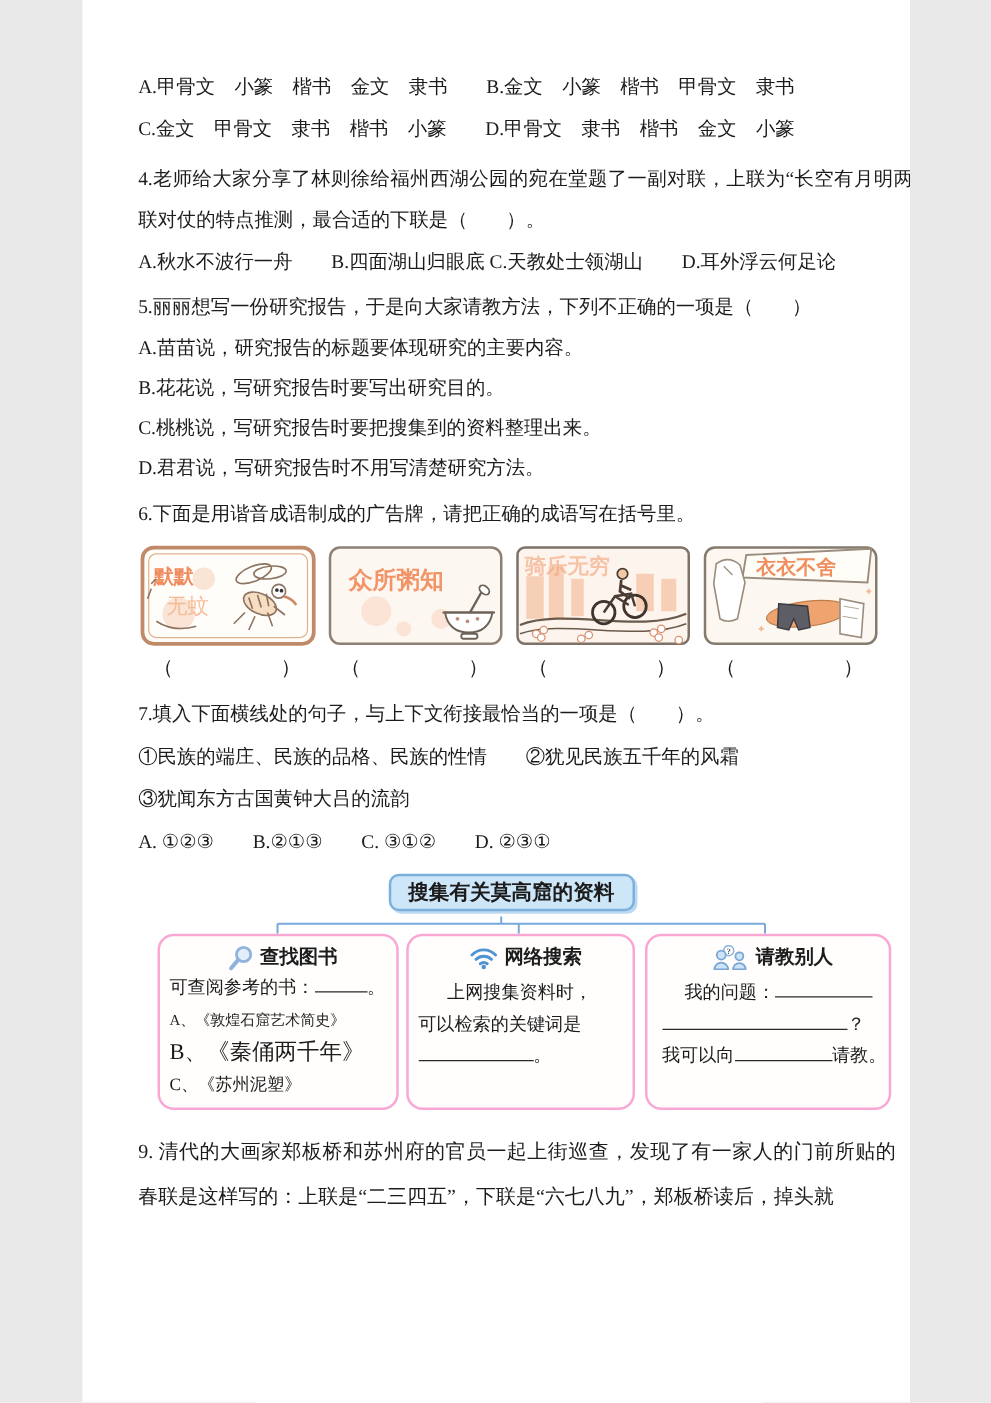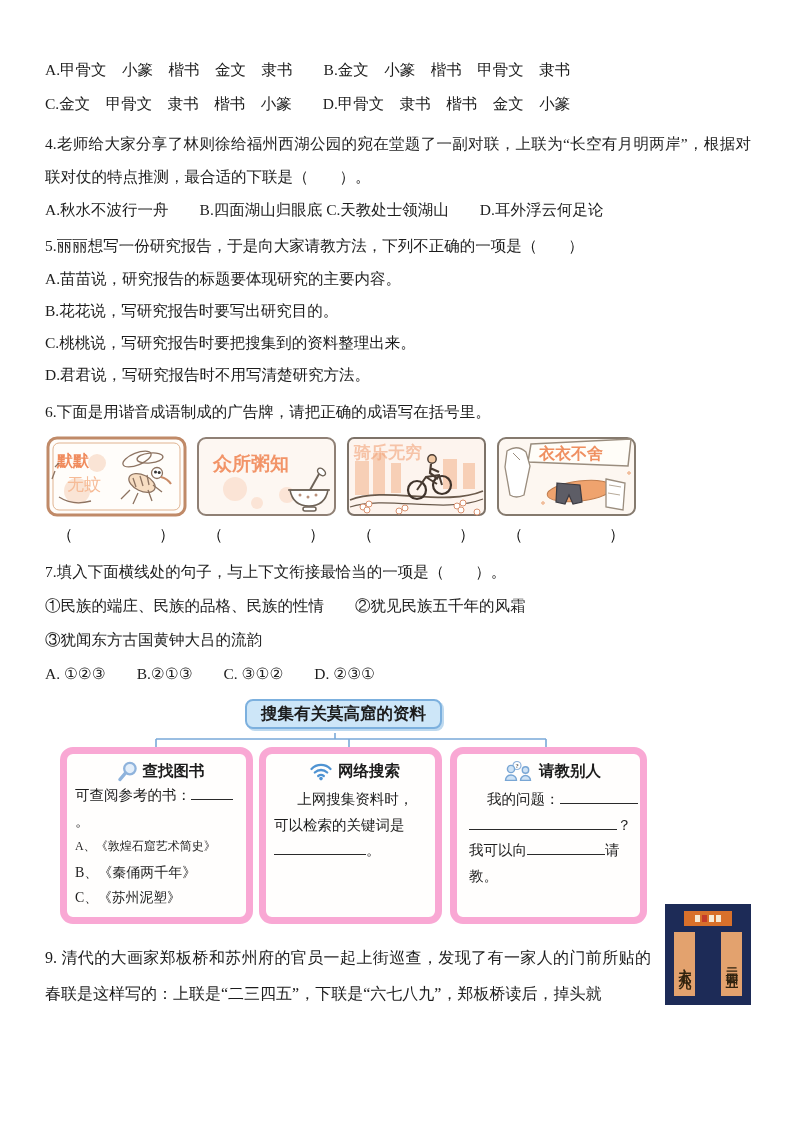--- a/index.html
+++ b/index.html
@@ -1,16 +1,16 @@
 <!DOCTYPE html>
 <html><head>
 <meta charset="utf-8">
 <style>
   html,body{margin:0;padding:0;background:#e9e9e9;}
-  .page{position:relative;width:793px;height:1122px;background:#ffffff;margin:0 auto;
+  .page{position:relative;width:662px;height:1122px;background:#ffffff;margin:0 auto;
         font-family:"Liberation Serif","DejaVu Serif",serif;color:#1c1c1c;font-size:15.5px;overflow:hidden;}
   .content{position:absolute;left:45px;top:50px;width:706px;}
   .line{line-height:34px;white-space:nowrap;}
   .para{line-height:33px;text-align:justify;}
   .q{margin-top:3px;}
   .blank{display:inline-block;border-bottom:1px solid #2a2a2a;height:14px;vertical-align:baseline;}
   .w40{width:42px}.w62{width:62px}.w74{width:74px}.w84{width:78px}.w92{width:92px}.w148{width:148px}
 
   
   .sign-row{display:flex;gap:7px;margin-top:4px;}
@@ -18,21 +18,21 @@
   .bracket-row{display:flex;gap:7px;margin-top:2px;}
   .bracket{width:143px;text-align:center;font-size:16px;line-height:24px;letter-spacing:1px;}
 
   
   .diagram{margin-top:8px;}
   .root-wrap{height:34px;text-decoration:underline;}
   .root-box{display:inline-block;margin-left:200px;background:#cde6f8;border:2px solid #7cb0de;border-radius:8px;
             padding:2px 14px;font-weight:bold;font-size:16.5px;box-shadow:2px 2px 0 #bdd9ef;}
   .connector{display:block;}
   .boxes-row{display:flex;margin-left:15px;}
-  .dbox{border:7px solid #f9a8d4;border-radius:13px;background:#fffefd;padding:5px 0 6px 8px;
+  .dbox{border:2px solid #f9a8d4;border-radius:13px;background:#fffefd;padding:5px 0 6px 8px;
         font-size:14.5px;min-height:120px;box-sizing:border-box;}
   .dbox-title{display:flex;align-items:center;justify-content:center;gap:5px;font-weight:bold;
               font-size:15.5px;line-height:24px;}
   .dbox-line{line-height:25.5px;}
   .dbox .indent{text-indent:1.6em;}
   .b1{width:193px}.b2{width:183px;margin-left:6px}.b3{width:197px;margin-left:8px}
   .b3 .dbox-line{padding-left:4px;}
   .b3 .c{padding-left:22px;}
 
   
@@ -191,21 +191,21 @@
             <svg width="21" height="22" viewBox="0 0 22 22">
               <circle cx="13.5" cy="8.5" r="6" fill="#e3eefa" stroke="#8fb3dc" stroke-width="2.4"></circle>
               <line x1="8.8" y1="13.2" x2="3" y2="20" stroke="#8fb3dc" stroke-width="3.4" stroke-linecap="round"></line>
             </svg>
             <span>查找图书</span>
           </div>
           <div class="dbox-line">
             <span>可查阅参考的书：</span><span class="blank w40"></span><span>。</span>
           </div>
           <div class="dbox-line" style="font-size:12px">A、《敦煌石窟艺术简史》</div>
-          <div class="dbox-line" style="font-size:14px">B、《秦俑两千年》</div>
+          <div class="dbox-line" style="font-size:18px">B、《秦俑两千年》</div>
           <div class="dbox-line" style="font-size:13.8px">C、《苏州泥塑》</div>
         </div>
 
         <div class="dbox b2">
           <div class="dbox-title">
             <svg width="24" height="20" viewBox="0 0 24 20">
               <g stroke="#4f93d2" stroke-width="2.3" fill="none" stroke-linecap="round">
                 <path d="M2.5,8 A13,13 0 0 1 21.5,8"></path>
                 <path d="M5.8,11.5 A9,9 0 0 1 18.2,11.5"></path>
                 <path d="M9.2,15 A4.6,4.6 0 0 1 14.8,15"></path>

